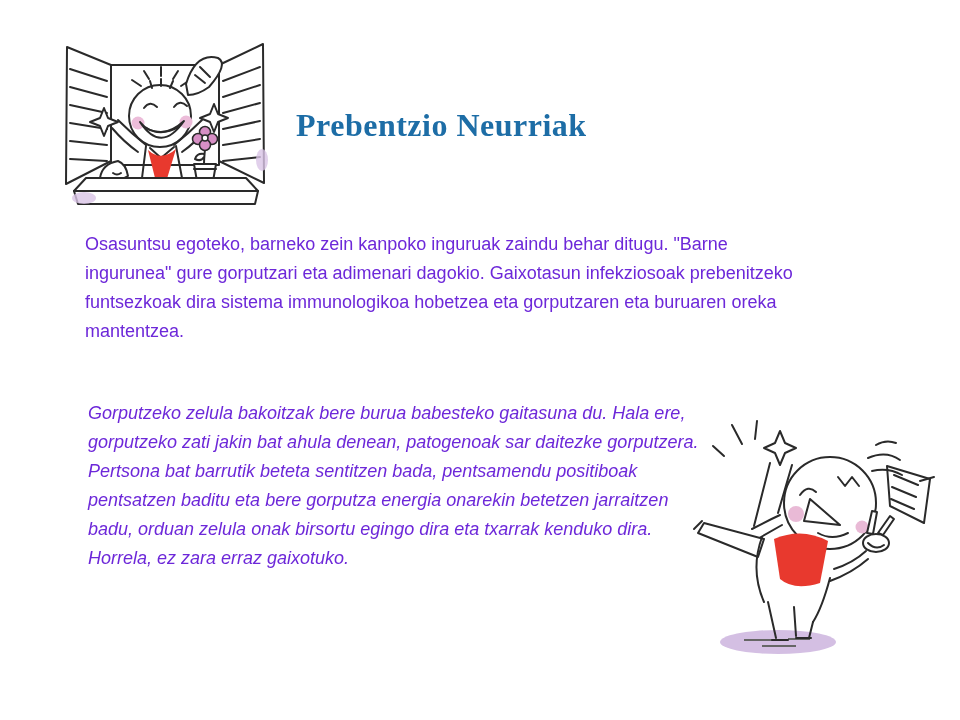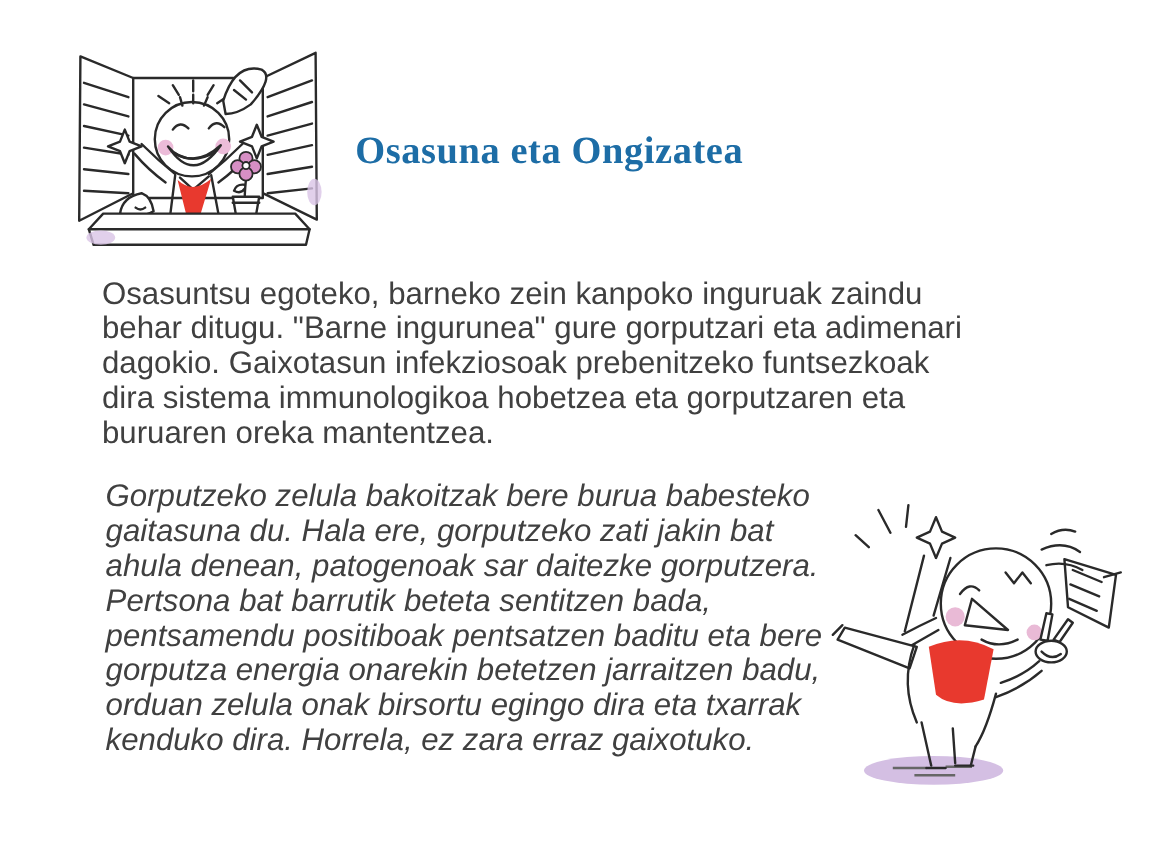--- a/index.html
+++ b/index.html
@@ -12,22 +12,22 @@
   .illus svg { width:100%; height:100%; display:block; }
   .illus-window { left:58px; top:42px; width:214px; height:168px; }
   .illus-cheer  { left:672px; top:410px; width:268px; height:248px; }
   .title {
     position:absolute; left:296px; top:104px; margin:0;
     font-family:"Liberation Serif", serif; font-weight:bold;
     font-size:32px; line-height:43px; color:#1d6da6; letter-spacing:0.5px;
   }
   .title span { display:block; }
   .para {
-    position:absolute; margin:0; color:#404040;
-    font-size:26px; line-height:29px;
+    position:absolute; margin:0; color:#6d28d9;
+    font-size:18px; line-height:29px;
   }
   .para-1 { left:85px; top:230px; width:720px; }
   .para-2 { left:88px; top:399px; width:617px;font-style:italic; }
   .ln { stroke:#2a2a2a; stroke-width:2; fill:none; stroke-linecap:round; stroke-linejoin:round; }
   .fw { stroke:#2a2a2a; stroke-width:2; fill:#ffffff; stroke-linecap:round; stroke-linejoin:round; }
 </style>
 </head>
 <body>
 
 <div class="slide">
@@ -78,21 +78,21 @@
       <path class="ln" d="M136,127 L158,127"></path>
       <ellipse cx="147" cy="142" rx="7" ry="3" fill="#d9c4e6" opacity="0.8"></ellipse>
 
       <path class="fw" d="M28,136 L188,136 L200,149 L16,149 Z"></path>
       <path class="fw" d="M16,149 L200,149 L197,162 L20,162 Z"></path>
       <ellipse cx="26" cy="156" rx="12" ry="6" fill="#d9c4e6" opacity="0.8"></ellipse>
     </svg>
   </div>
 
   <h1 class="title">
-    <span>Osasuna eta Ongizatea</span>
+    <span>Prebentzio Neurriak</span>
   </h1>
 
   <p class="para para-1">Osasuntsu egoteko, barneko zein kanpoko inguruak zaindu behar ditugu. "Barne ingurunea" gure gorputzari eta adimenari dagokio. Gaixotasun infekziosoak prebenitzeko funtsezkoak dira sistema immunologikoa hobetzea eta gorputzaren eta buruaren oreka mantentzea.</p>
   <p class="para para-2">Gorputzeko zelula bakoitzak bere burua babesteko gaitasuna du. Hala ere, gorputzeko zati jakin bat ahula denean, patogenoak sar daitezke gorputzera. Pertsona bat barrutik beteta sentitzen bada, pentsamendu positiboak pentsatzen baditu eta bere gorputza energia onarekin betetzen jarraitzen badu, orduan zelula onak birsortu egingo dira eta txarrak kenduko dira. Horrela, ez zara erraz gaixotuko.</p>
 
   <div class="illus illus-cheer">
     <svg viewBox="0 0 268 248">
 
       <ellipse cx="106" cy="232" rx="58" ry="12" fill="#cdb4de" opacity="0.85"></ellipse>
       <path d="M72,230 h28 M90,236 h34 M116,229 h22" stroke="#666" stroke-width="2" fill="none"></path>

